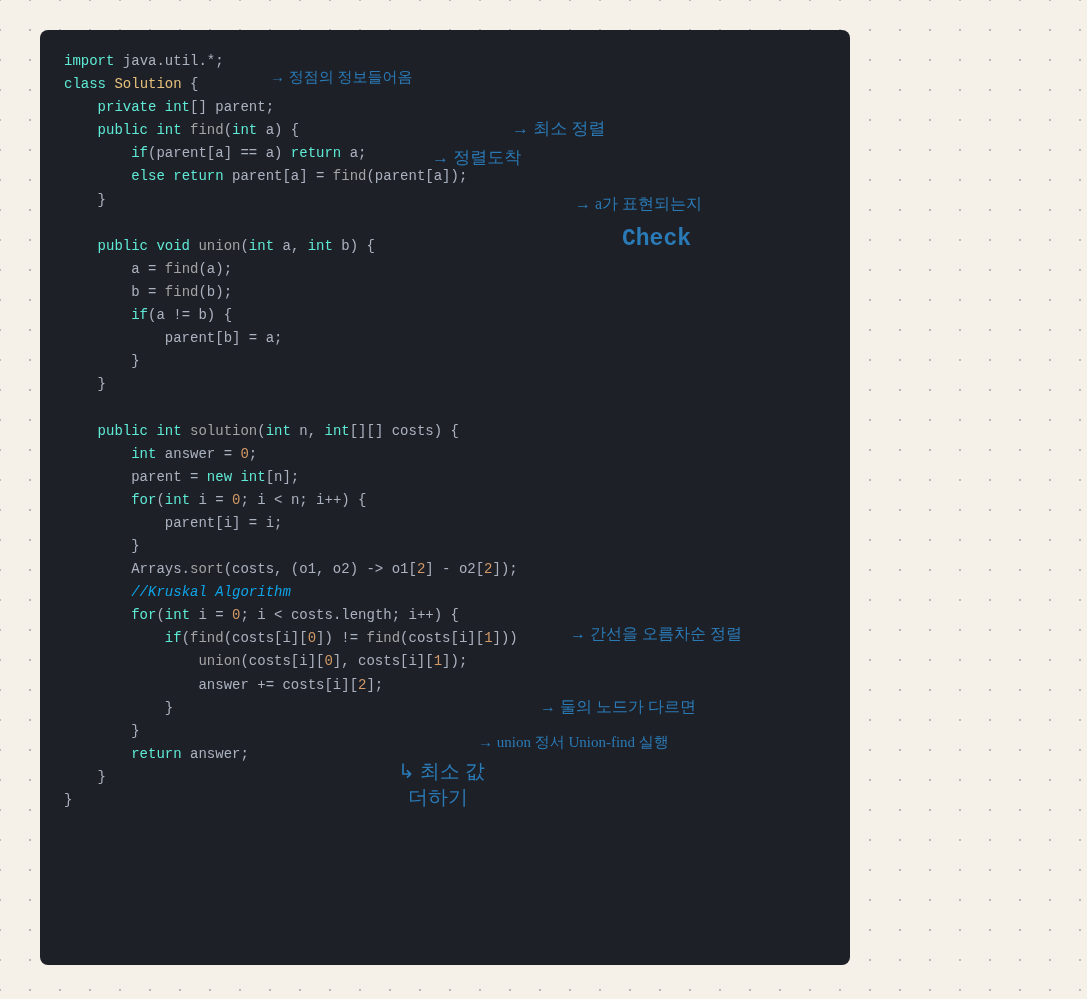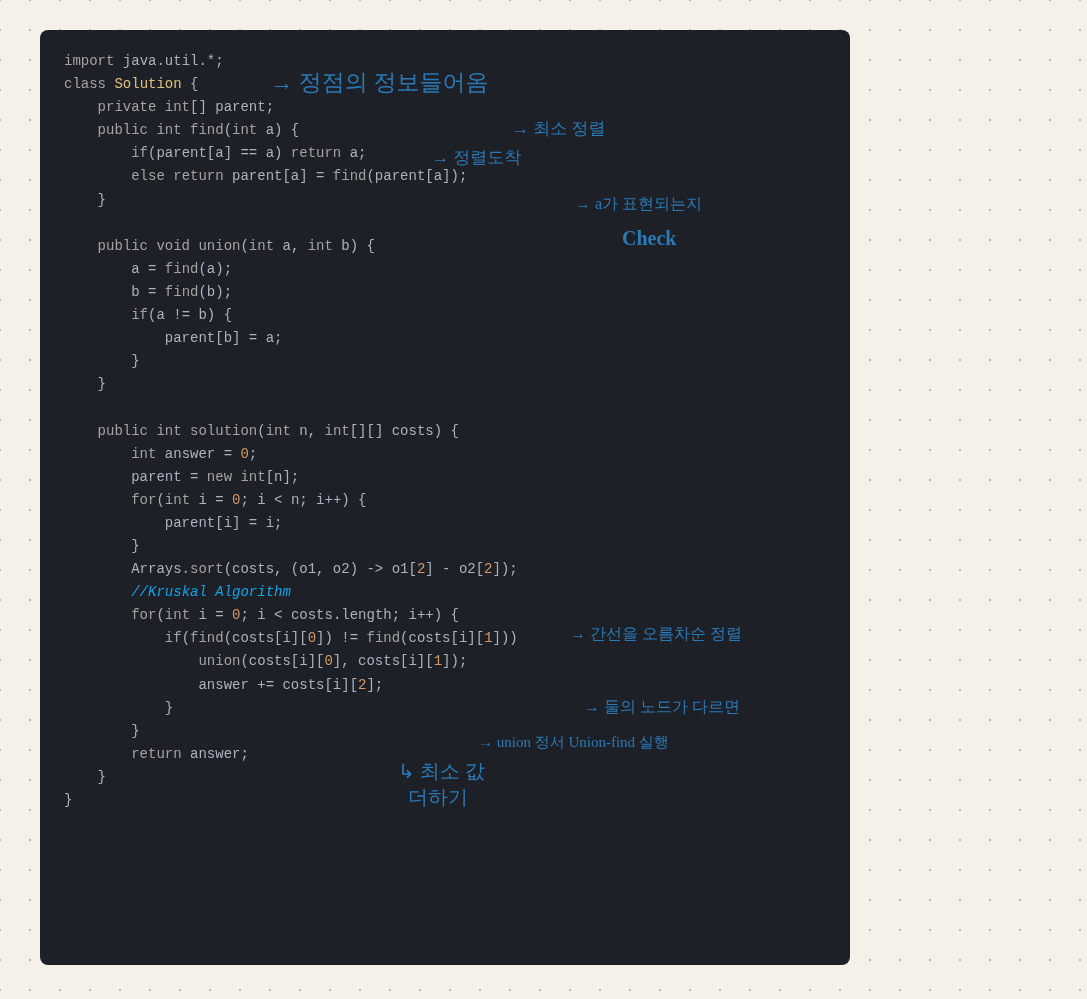--- a/index.html
+++ b/index.html
@@ -39,21 +39,21 @@
 
     .code-block {
       font-family: 'Courier New', Courier, monospace;
       font-size: 14px;
       line-height: 1.65;
       white-space: pre;
       color: #abb2bf;
     }
 
     
-    .kw { color: #a3a3a3; }       
+    .kw { color: #5eead4; }       
     .fn { color: #a3a3a3; }       
     .cn { color: #e5c07b; }       
     .cm { color: #0ea5e9; font-style: italic; } 
     .nm { color: #d19a66; }       
 
     
     .annotation {
       position: absolute;
       font-family: 'Segoe Script', 'Comic Sans MS', cursive;
       color: #2a7ab5;
@@ -94,29 +94,29 @@
             <span class="kw">if</span>(<span class="fn">find</span>(costs[i][<span class="nm">0</span>]) != <span class="fn">find</span>(costs[i][<span class="nm">1</span>]))
                 <span class="fn">union</span>(costs[i][<span class="nm">0</span>], costs[i][<span class="nm">1</span>]);
                 answer += costs[i][<span class="nm">2</span>];
             }
         }
         <span class="kw">return</span> answer;
     }
 }</div>
 </div>
 
-<div class="annotation" style="top: 68px; left: 270px; font-size: 23px;">→ 정점의 정보들어옴</div>
+<div class="annotation" style="top: 68px; left: 270px; font-size: 15px;">→ 정점의 정보들어옴</div>
 
 <div class="annotation" style="top: 118px; left: 512px; font-size: 17px;">→ 최소 정렬</div>
 
 <div class="annotation" style="top: 147px; left: 432px; font-size: 17px;">→ 정렬도착</div>
 
 <div class="annotation" style="top: 194px; left: 575px; font-size: 16px;">→ a가 표현되는지</div>
 
-<div class="annotation" style="top: 225px; left: 622px; font-size: 20px; font-weight: bold;">Check</div>
+<div class="annotation" style="top: 225px; left: 622px; font-size: 23px; font-weight: bold; font-family: Liberation Mono, monospace;">Check</div>
 
 <div class="annotation" style="top: 624px; left: 570px; font-size: 16px;">→ 간선을 오름차순 정렬</div>
 
-<div class="annotation" style="top: 697px; left: 540px; font-size: 16px; margin-left: 44px;">→ 둘의 노드가 다르면</div>
+<div class="annotation" style="top: 697px; left: 540px; font-size: 16px;">→ 둘의 노드가 다르면</div>
 
 <div class="annotation" style="top: 733px; left: 478px; font-size: 15px;">→ union 정서 Union-find 실행</div>
 
 <div class="annotation" style="top: 758px; left: 398px; font-size: 20px;">↳ 최소 값<br>&nbsp;&nbsp;더하기</div>
 
 </body></html>

